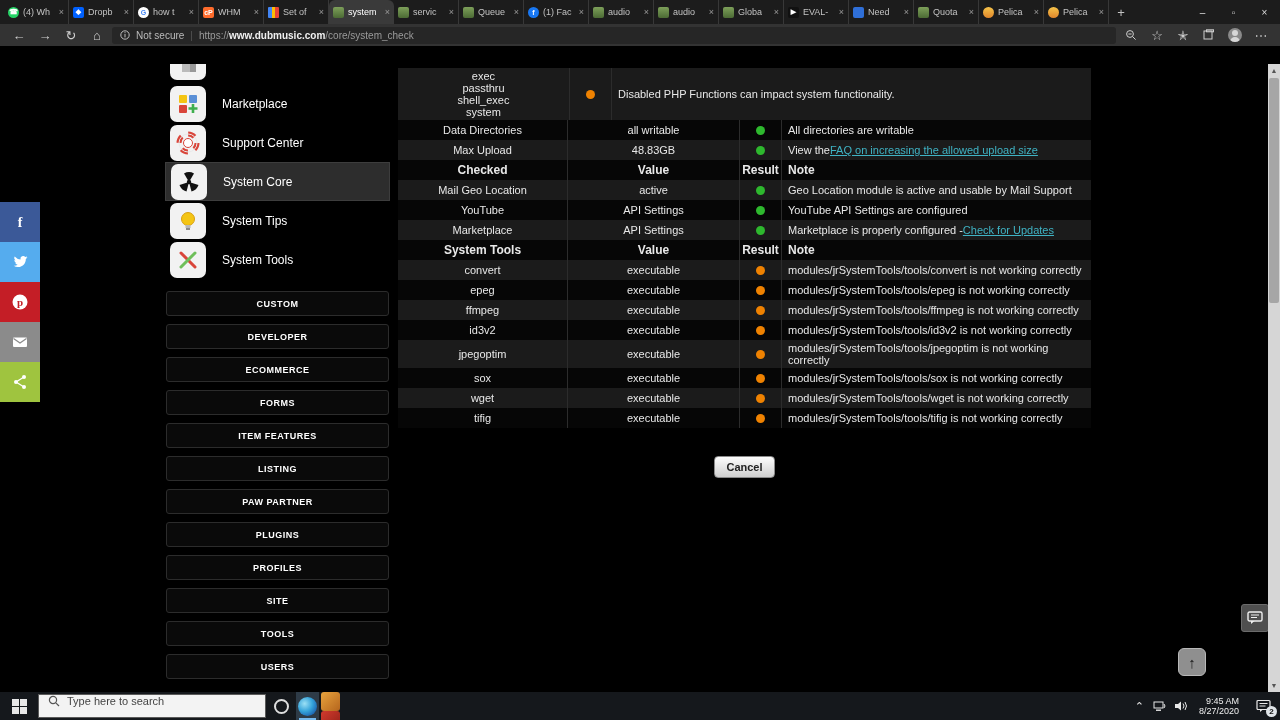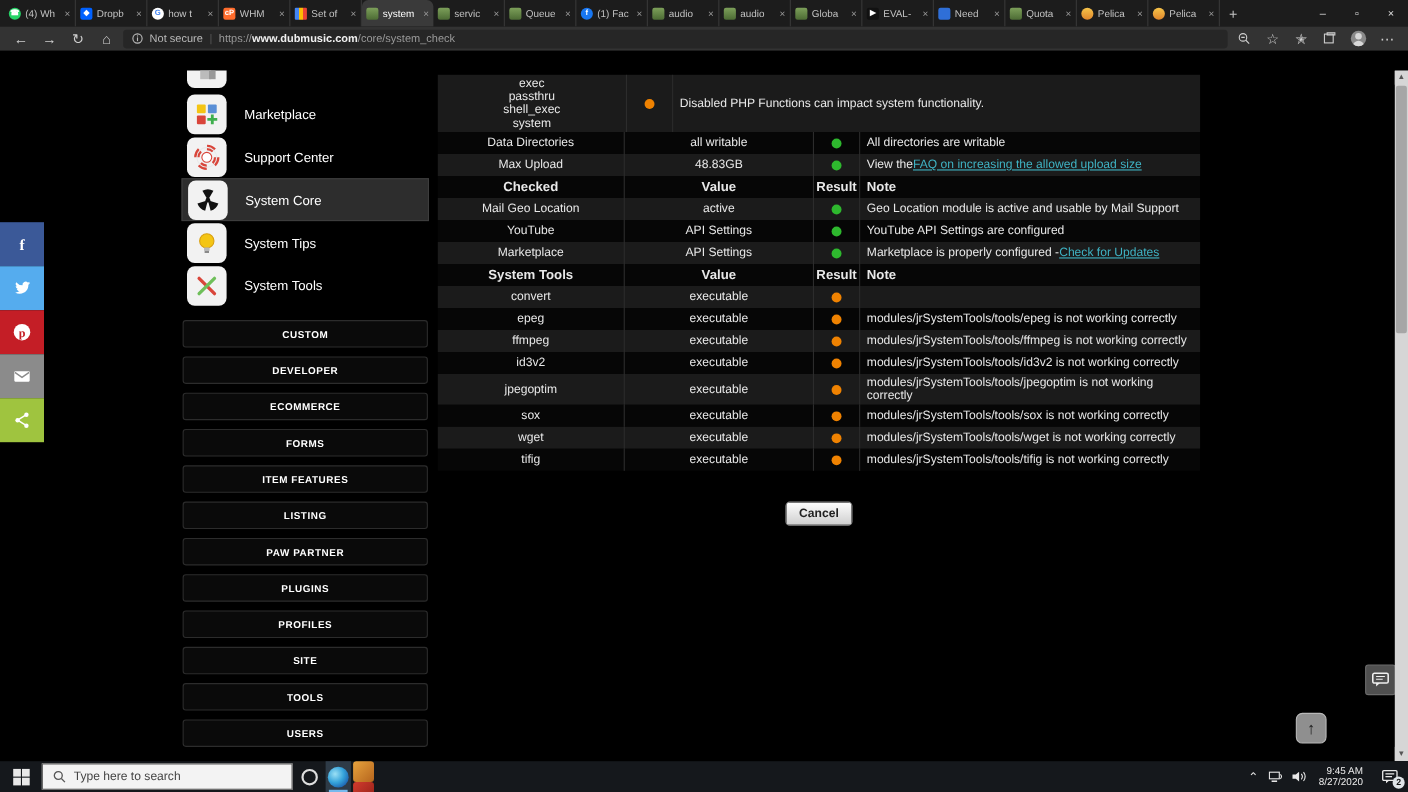--- a/index.html
+++ b/index.html
@@ -110,21 +110,21 @@
   .pg-thumb { position:absolute; left:1px; top:14px; width:10px; height:225px;
     background:#a6a6a6; border-radius:2px; }
 
   
   .taskbar { position:absolute; left:0; top:692px; width:1280px; height:28px;
     background:#15181c; display:flex; align-items:center; }
   .tb-start { width:38px; height:28px; display:flex; align-items:center; justify-content:center; }
   .winlogo { display:grid; grid-template-columns:7px 7px; grid-template-rows:7px 7px; gap:1px; }
   .winlogo span { background:#e8e8e8; }
   .tb-search { width:228px; height:24px; background:#f3f3f3; border:1px solid #5a5a5a;
-    display:flex; align-items:center; gap:7px; padding:0 9px; color:#444; font-size:11px; }
+    display:flex; gap:7px; padding:0 9px; color:#444; font-size:11px; }
   .tb-cortana { width:30px; display:flex; align-items:center; justify-content:center; }
   .cortana-ring { width:15px; height:15px; border:2px solid #dedede; border-radius:50%; }
   .tb-apps { display:flex; align-items:center; height:28px;flex-direction:column; }
   .tb-app { width:23px; height:28px; display:flex; align-items:center; justify-content:center;
     position:relative; }
   .tb-app .appic { width:19px; height:19px; border-radius:3px; display:flex; align-items:center;
     justify-content:center; color:#fff; font-size:9px; font-weight:bold; }
   .tb-app.open:after { content:""; position:absolute; left:3px; bottom:0; width:17px; height:2px;
     background:#76b9ed; }
   .tb-app.focused { background:#2e3b47; }
@@ -477,20 +477,23 @@
         <div class="tc c4">
           <span>Note</span>
         </div>
       </div>
       <div class="trow">
         <div class="tc c1">convert</div>
         <div class="tc c2">executable</div>
         <div class="tc c3">
           <span class="dot orange"></span>
         </div>
+        <div class="tc c4">
+          <span>modules/jrSystemTools/tools/convert is not working correctly</span>
+        </div>
       </div>
       <div class="trow">
         <div class="tc c1">epeg</div>
         <div class="tc c2">executable</div>
         <div class="tc c3">
           <span class="dot orange"></span>
         </div>
         <div class="tc c4">
           <span>modules/jrSystemTools/tools/epeg is not working correctly</span>
         </div>

